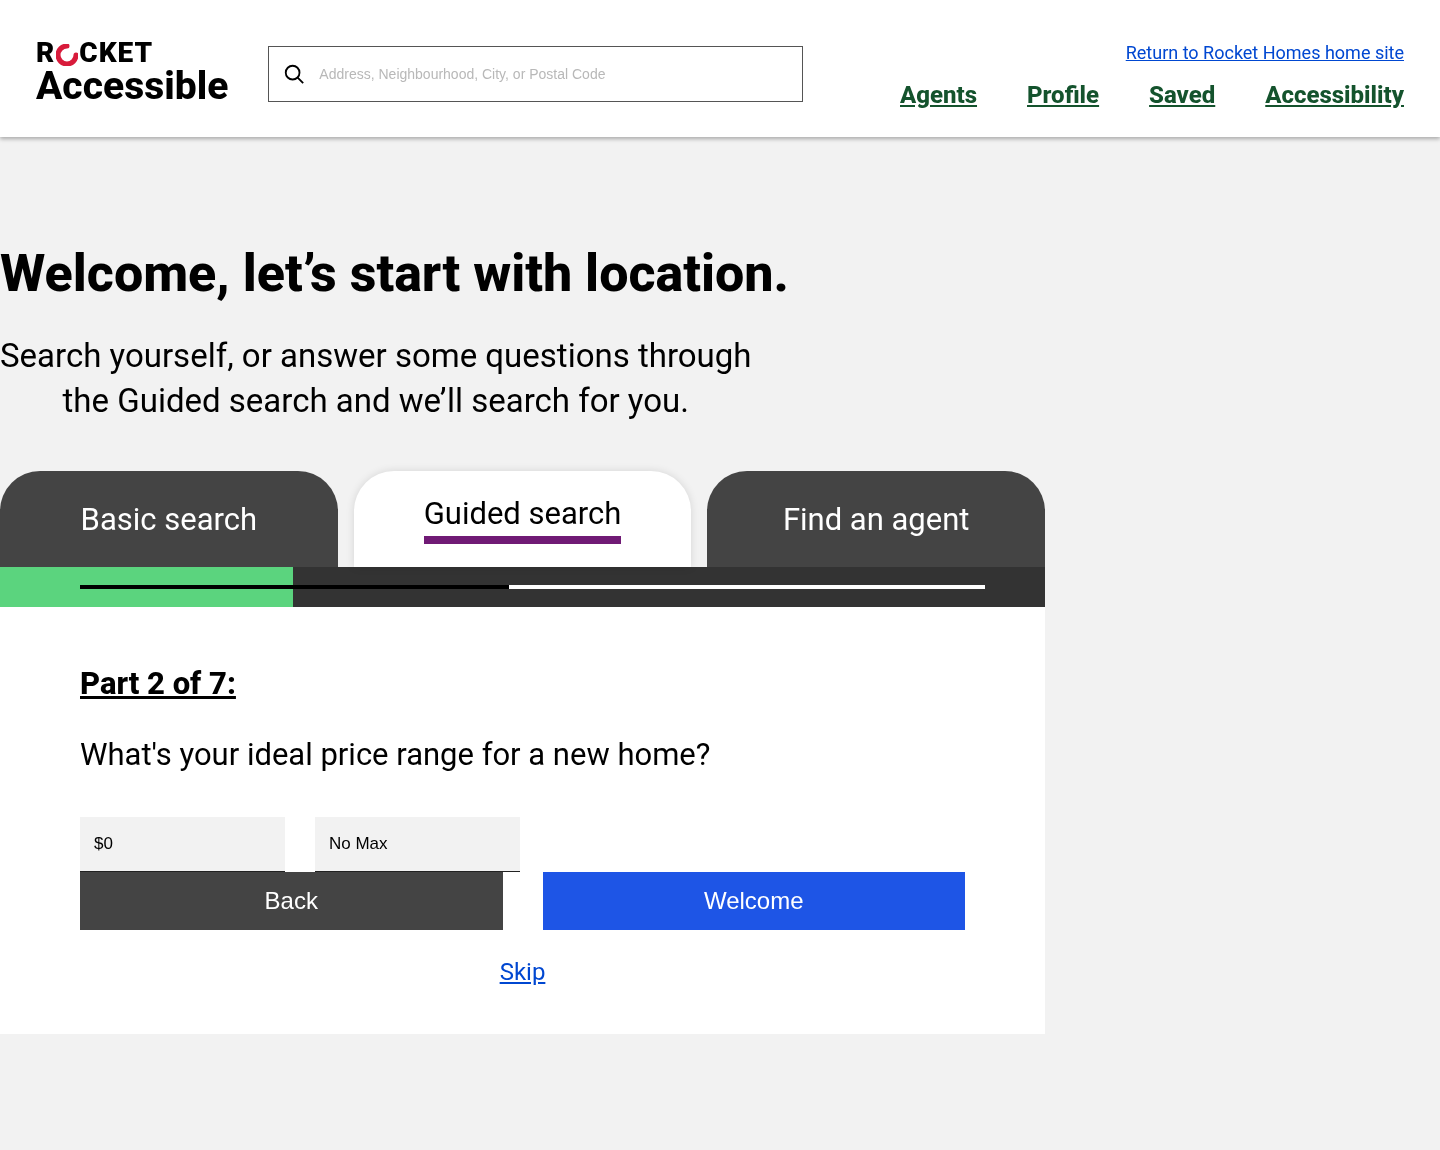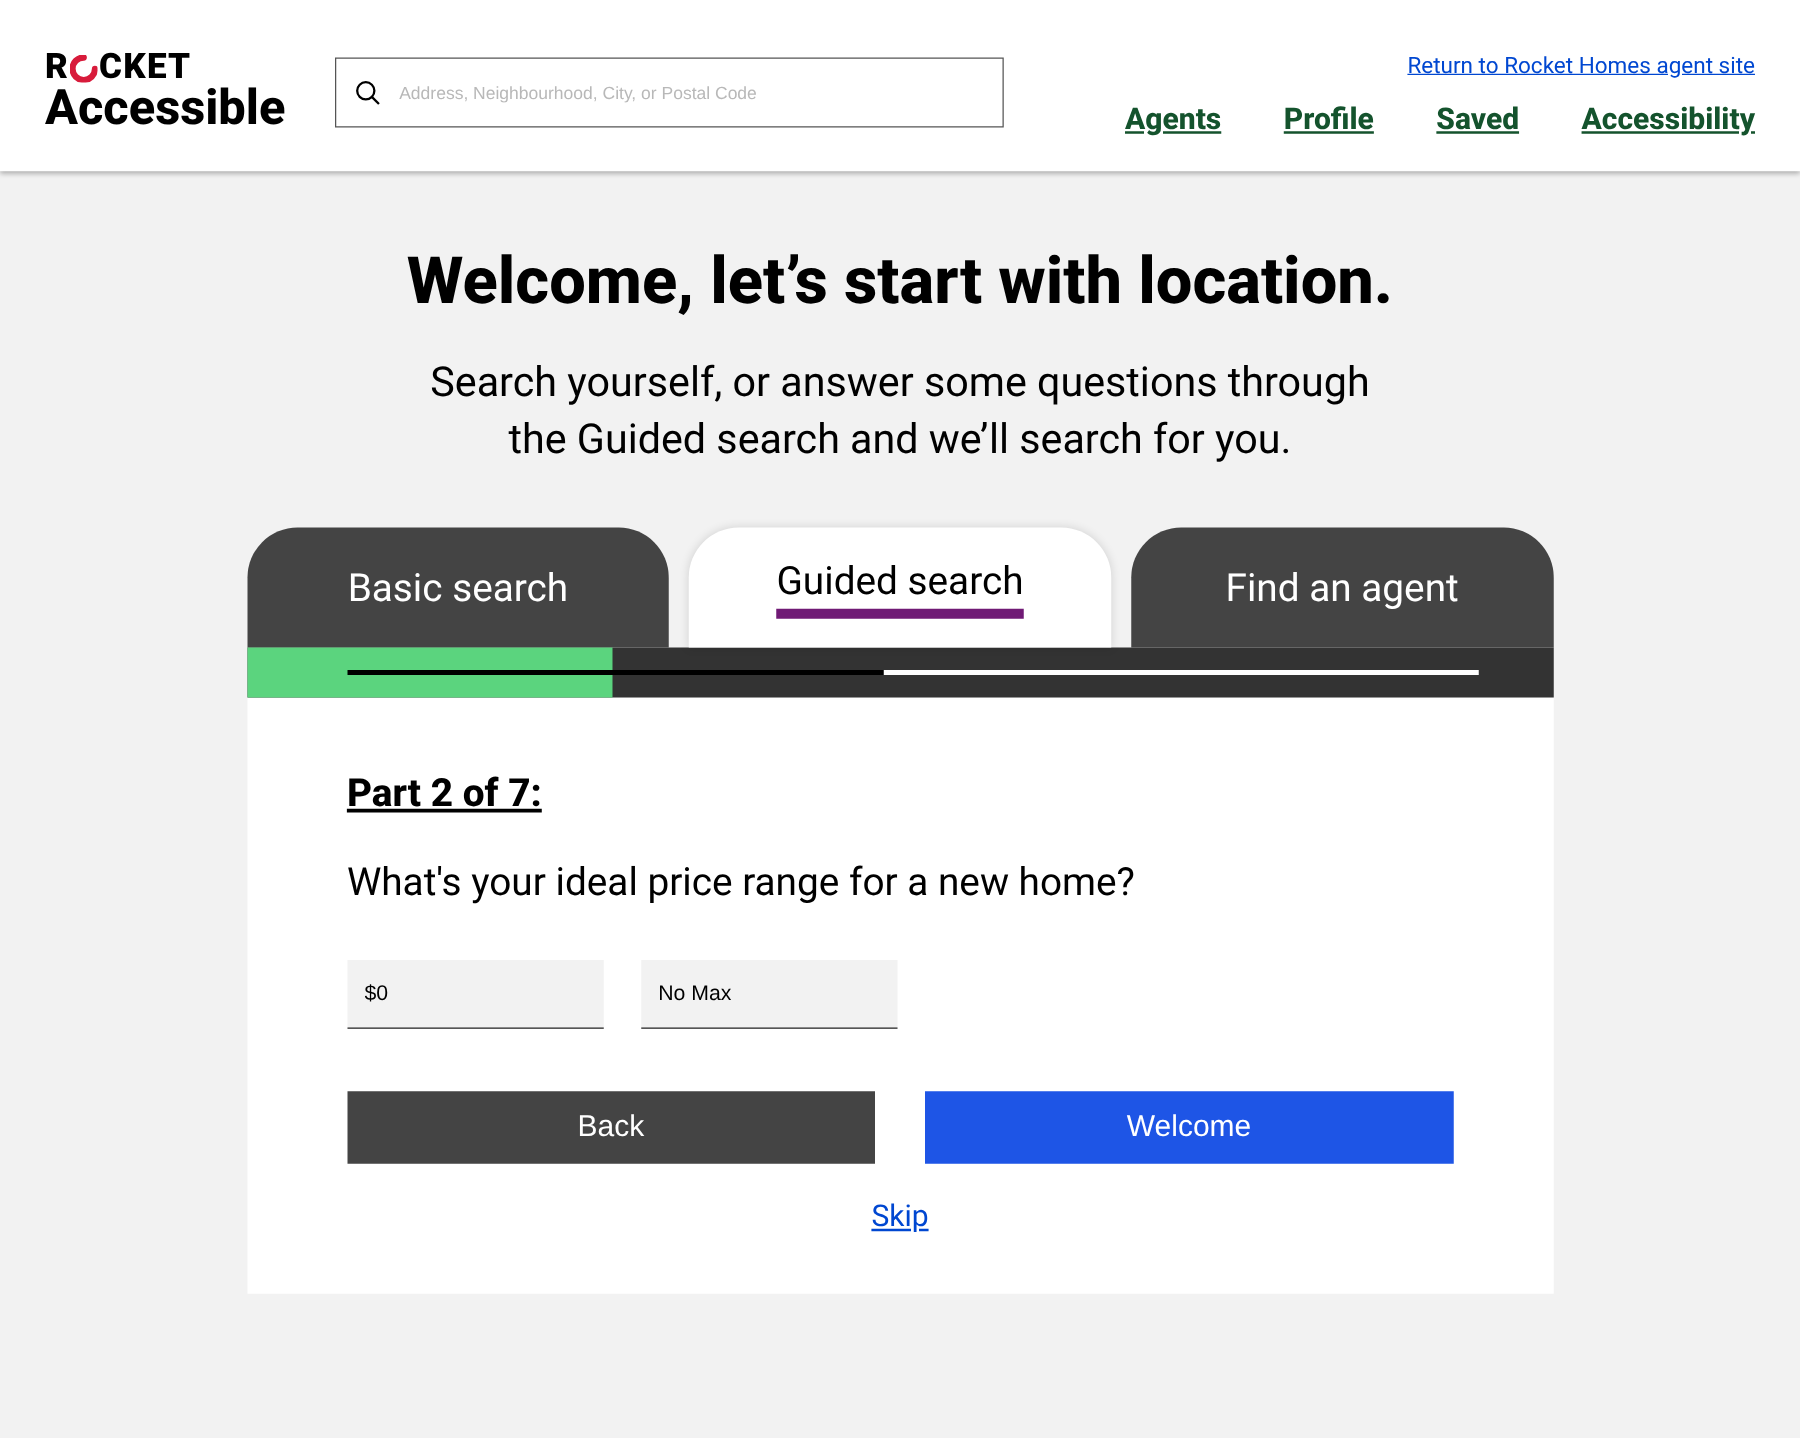--- a/index.html
+++ b/index.html
@@ -100,24 +100,24 @@
       gap: 50px;
     }
     .nav-link {
       color: #14532d;
       font-weight: 800;
       font-size: 24px;
       text-decoration: underline;
       cursor: pointer;
     }
     .main {
-      padding-top: 57px;
+      padding-top: 106px;
       display: flex;
       flex-direction: column;
-      align-items: center;
+      align-items: flex-start;
     }
     .page-title {
       font-size: 52px;
       font-weight: 800;
       text-align: center;
     }
     .page-subtitle {
       font-size: 33px;
       text-align: center;
       margin-top: 30px;
@@ -214,21 +214,20 @@
       border-bottom: 1.5px solid #222;
       width: 205px;
       height: 55px;
       padding: 0 14px;
       font-size: 17px;
       outline: none;
     }
     .buttons-row {
       display: flex;
       gap: 40px;
-      margin-top: 50px;
     }
     .btn {
       flex: 1;
       height: 58px;
       border: none;
       font-size: 24px;
       cursor: pointer;
       color: #fff;
     }
     .btn-back {
@@ -269,21 +268,21 @@
         <svg viewBox="0 0 24 24" width="22" height="22" fill="none" stroke="#000" stroke-width="2">
           <circle cx="10.5" cy="10.5" r="7.5"></circle>
           <line x1="16" y1="16" x2="22" y2="22"></line>
         </svg>
       </span>
       <input class="search-input" type="text" placeholder="Address, Neighbourhood, City, or Postal Code" style="">
     </div>
   </div>
 
   <div class="header-right">
-    <a href="#" class="return-link">Return to Rocket Homes agent site</a>
+    <a href="#" class="return-link">Return to Rocket Homes home site</a>
     <nav class="nav-links">
       <a class="nav-link">Agents</a>
       <a class="nav-link">Profile</a>
       <a class="nav-link">Saved</a>
       <a class="nav-link">Accessibility</a>
     </nav>
   </div>
 </header>
 
 <main class="main">

